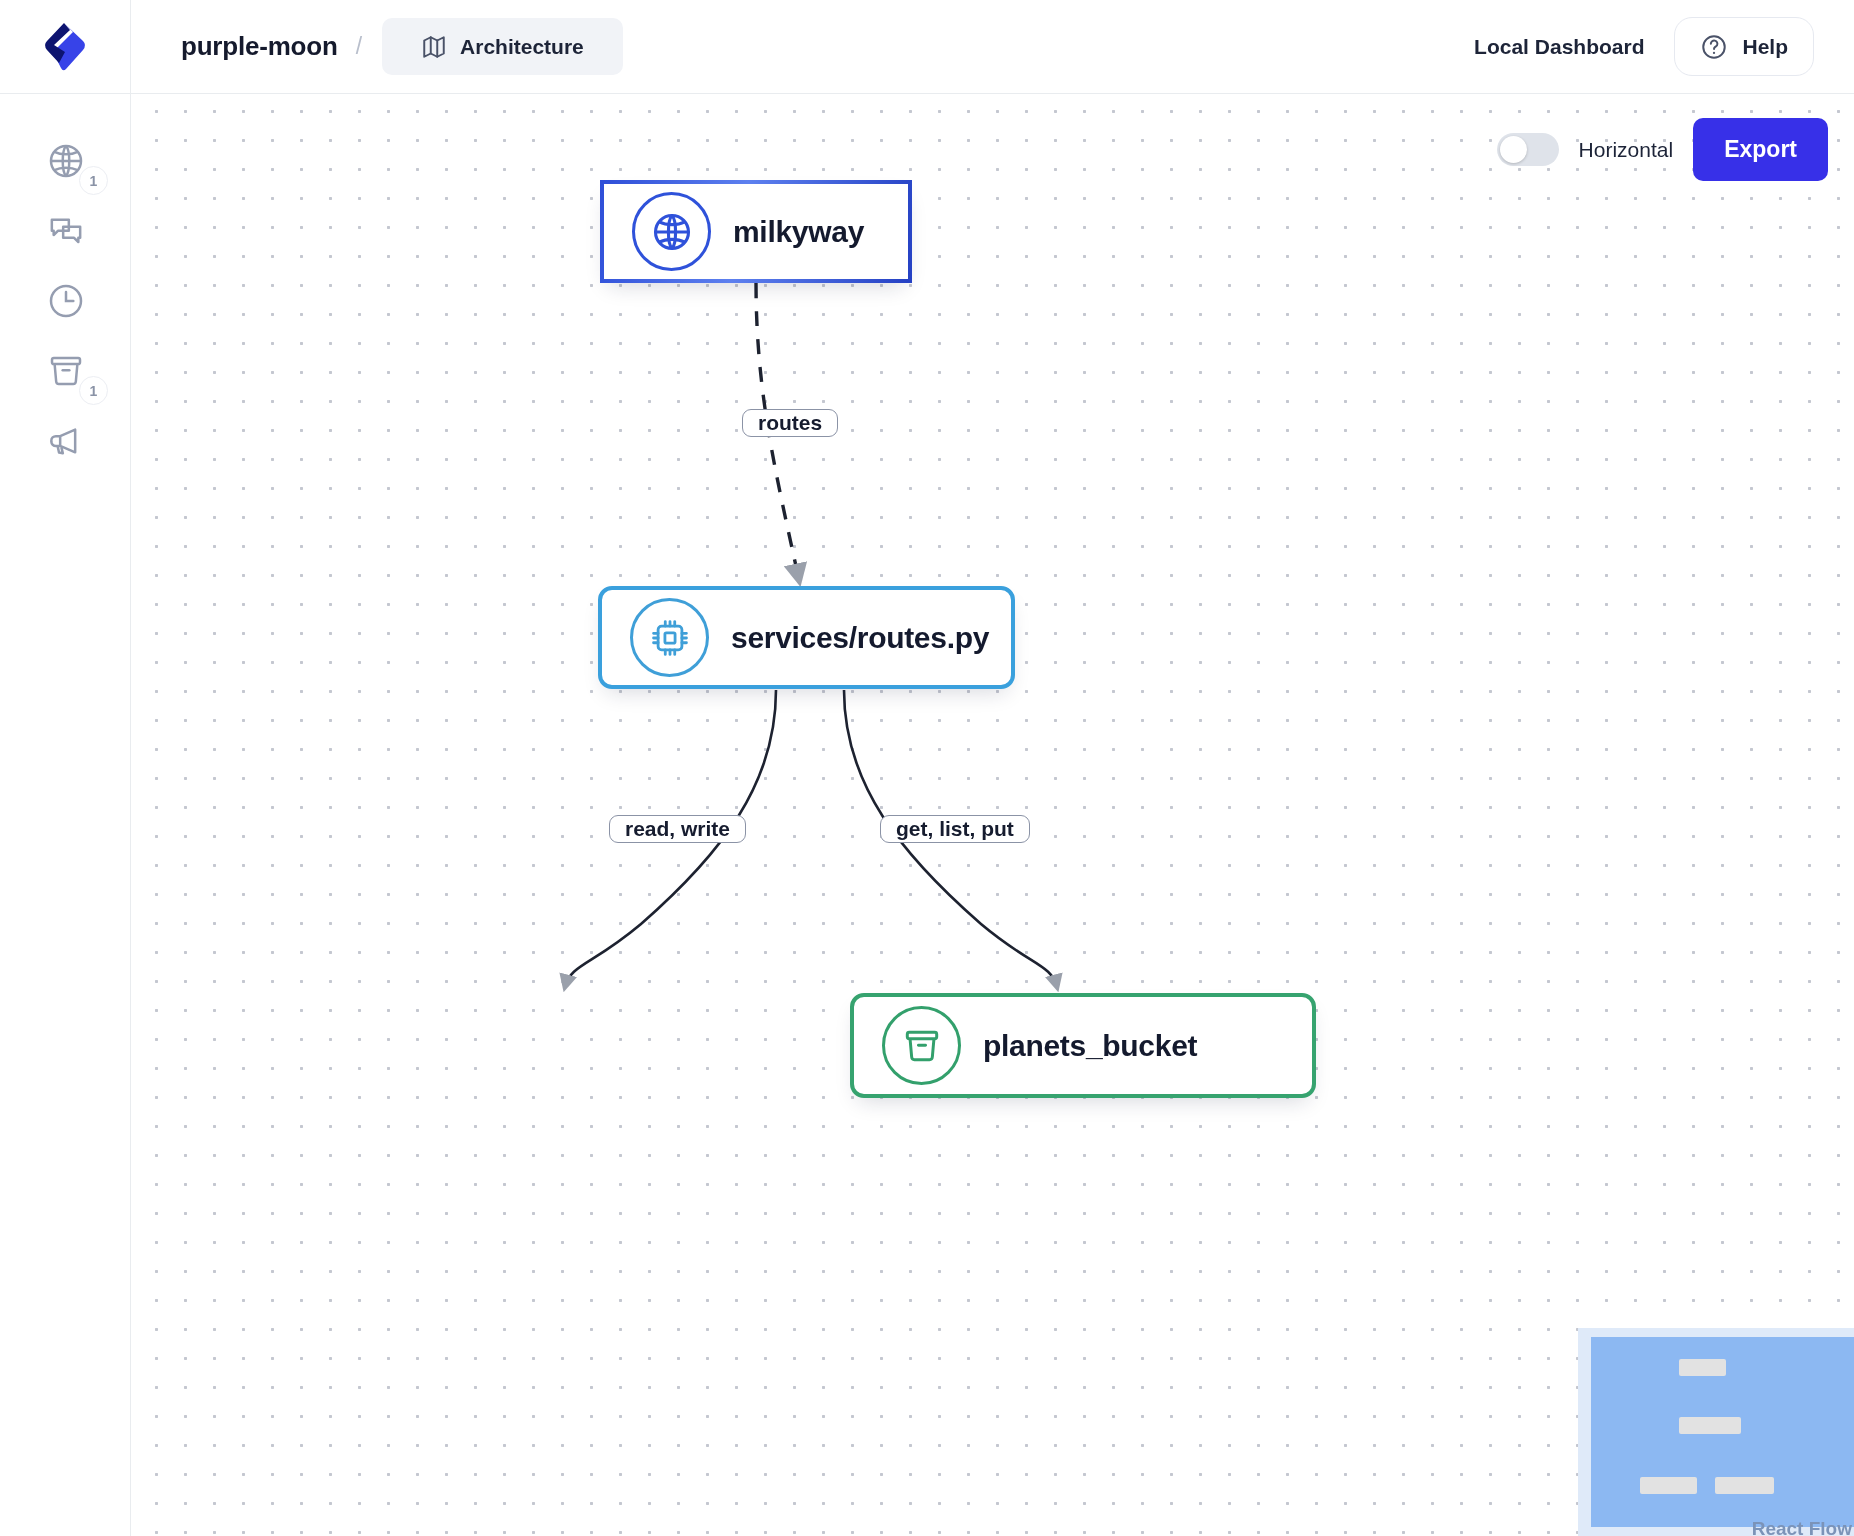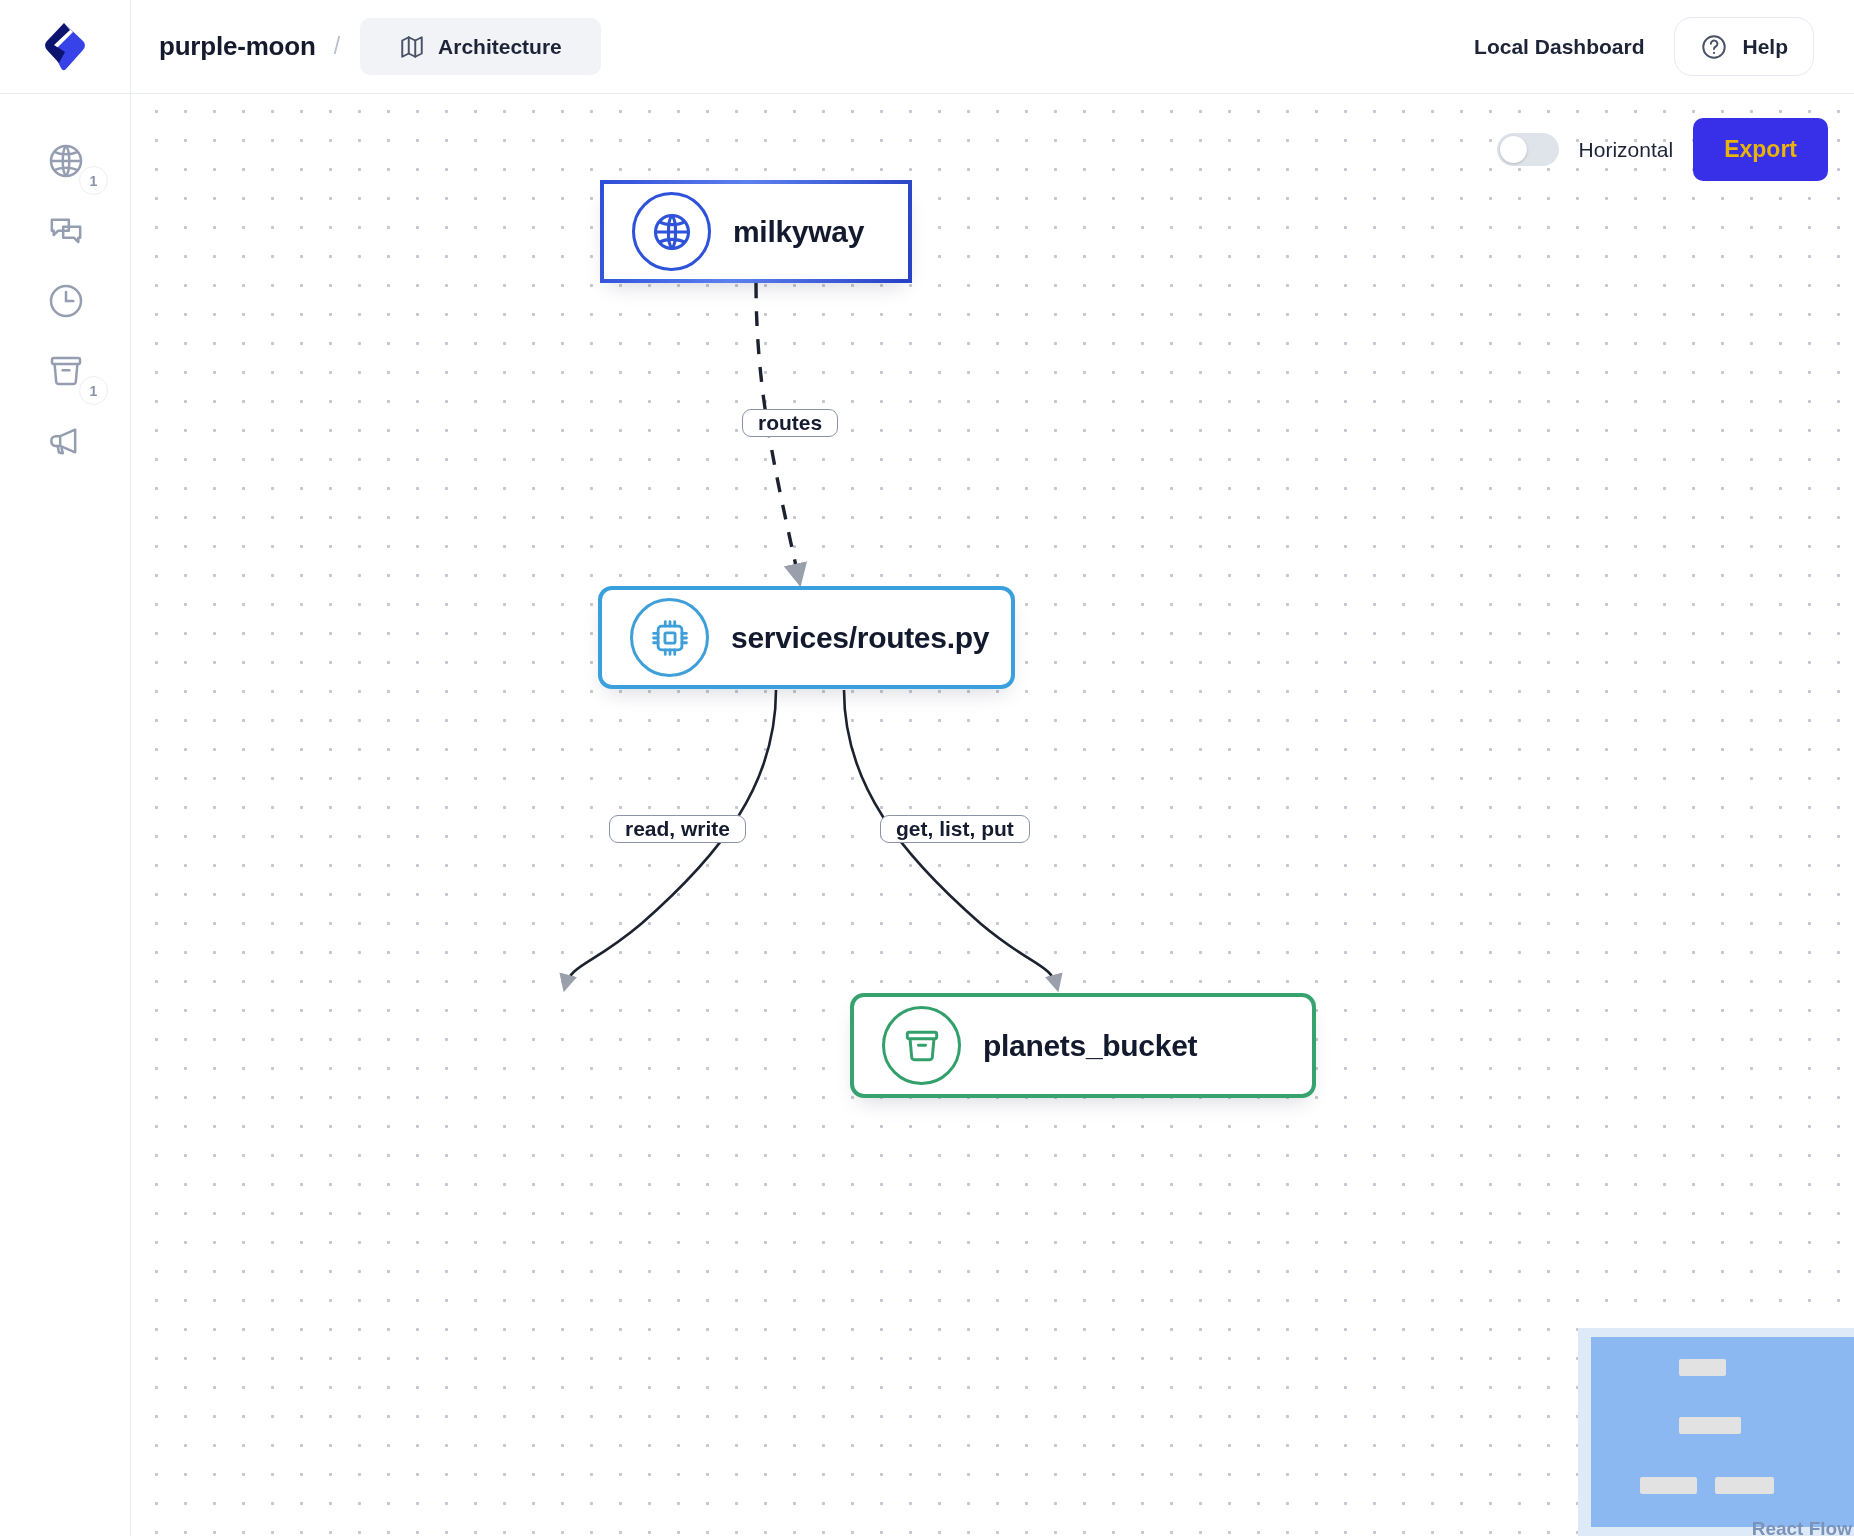--- a/index.html
+++ b/index.html
@@ -19,21 +19,21 @@
     display: flex; align-items: center;
     z-index: 40;
   }
   .logo-wrap {
     width: 131px; height: 93px;
     display: flex; align-items: center; justify-content: center;
     border-right: 1px solid #e9ecef;
     flex: 0 0 131px;
   }
   .brandname {
-    margin-left: 28px;
+    margin-left: 50px;
     font-size: 26px; font-weight: 700; color: #151a2d;
     letter-spacing: -0.2px;
   }
   .slash { margin-left: 18px; font-size: 23px; color: #b9bfcc; }
   .arch-chip {
     margin-left: 20px;
     height: 57px;
     display: flex; align-items: center; gap: 13px;
     padding: 0 39px;
     background: #f1f3f7;
@@ -97,21 +97,21 @@
   }
   .toggle .knob {
     position: absolute; left: 3px; top: 3px;
     width: 27px; height: 27px; border-radius: 50%;
     background: #ffffff;
     box-shadow: 0 1px 3px rgba(0,0,0,0.2);
   }
   .toggle-label { font-size: 21px; color: #1d2438; }
   .export-btn {
     height: 63px; padding: 0 31px;
-    background: #3730e8; color: #eab308;
+    background: #3730e8; color: #ffffff;
     border: none; border-radius: 10px;
     font-size: 23px; font-weight: 600;
     font-family: "Liberation Sans", sans-serif;
     display: flex; align-items: center; justify-content: center;
     cursor: pointer;
   }
 
   
   .node {
     position: absolute;

